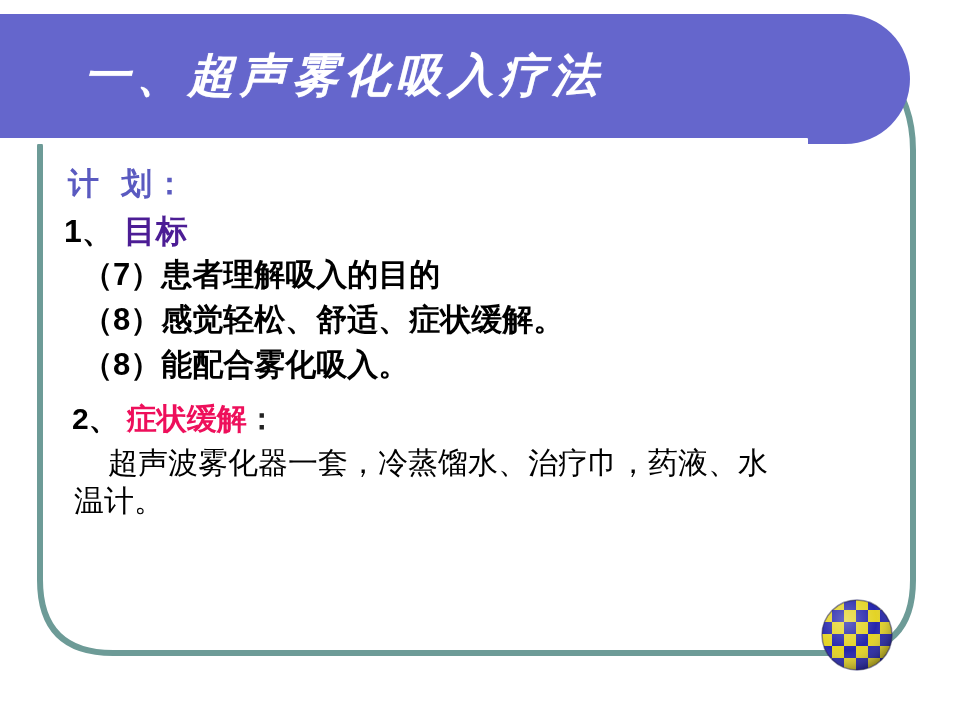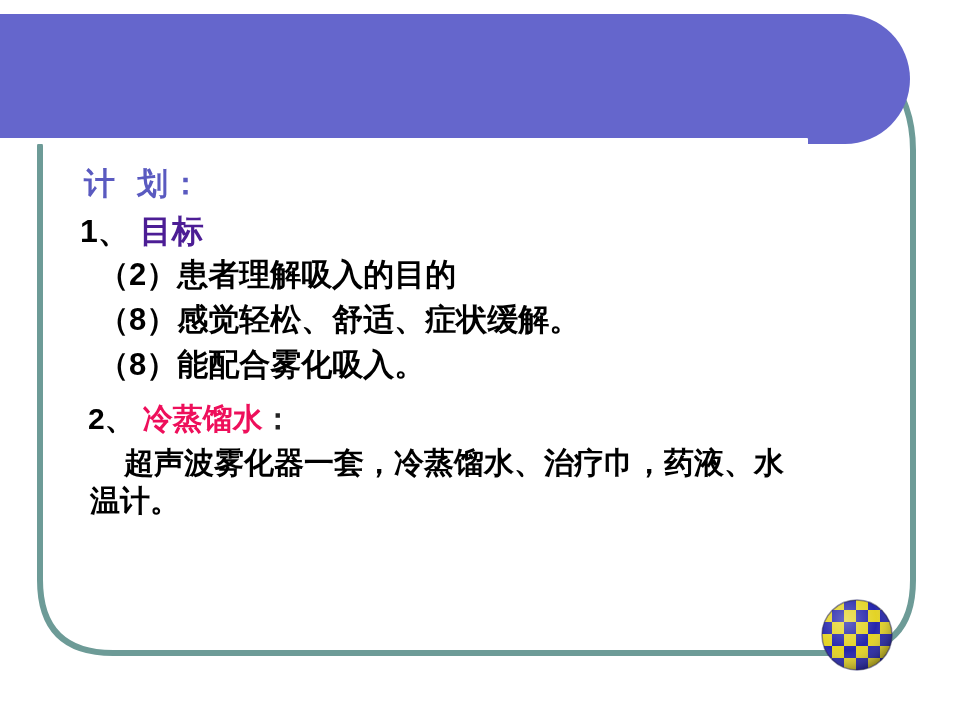--- a/index.html
+++ b/index.html
@@ -65,21 +65,20 @@
     line-height: 1;
     text-shadow: 0 0 1px rgba(255,255,255,0.6);
   }
 
   
   .body-block {
     position: absolute;
     left: 60px;
     top: 168px;
     width: 830px;
-    margin-left: 16px;
   }
 
   .line {
     white-space: nowrap;
     line-height: 1.0;
     color: #000000;
   }
 
   .l-plan {
     font-size: 31px;
@@ -109,21 +108,21 @@
     font-size: 30px;
     font-weight: 700;
     margin: 24px 0 10px 12px;
   }
   .l-h2 .num { color: #000000; }
   .l-h2 .hl  { color: #ee0f5b; margin-left: 8px; }
   .l-h2 .colon { color: #222222; }
 
   .l-para {
     font-size: 30px;
-    font-weight: 700;
+    font-weight: 400;
     margin: 0 0 0 14px;
     line-height: 1.28;
     white-space: normal;
     width: 700px;
   }
   .l-para .indent { display: inline-block; width: 34px; }
 
   
   .sphere {
     position: absolute;
@@ -141,37 +140,38 @@
   <svg class="frame-svg" viewBox="0 0 960 720">
 
     <path d="M 40 146 L 40 580 Q 40 653 113 653 L 870 653" fill="none" stroke="#6D9B97" stroke-width="6" stroke-linecap="round"></path>
 
     <path d="M 886 72 Q 913 104 913 150 L 913 580 Q 913 653 840 653" fill="none" stroke="#6D9B97" stroke-width="6" stroke-linecap="round"></path>
   </svg>
 
   <div class="title-banner">
     <div class="title-underline"></div>
   </div>
+  <div class="title-text">一、超声雾化吸入疗法</div>
 
   <div class="body-block">
 
     <div class="line l-plan">
       <span>计</span><span class="gap"></span><span>划：</span>
     </div>
 
     <div class="line l-h1">
       <span class="num">1、</span><span class="hl">目标</span>
     </div>
 
-    <div class="line l-sub">（2）患者理解吸入的目的</div>
+    <div class="line l-sub">（7）患者理解吸入的目的</div>
     <div class="line l-sub">（8）感觉轻松、舒适、症状缓解。</div>
     <div class="line l-sub">（8）能配合雾化吸入。</div>
 
     <div class="line l-h2">
-      <span class="num">2、</span><span class="hl">冷蒸馏水</span><span class="colon">：</span>
+      <span class="num">2、</span><span class="hl">症状缓解</span><span class="colon">：</span>
     </div>
 
     <div class="l-para"><span class="indent"></span><span>超声波雾化器一套，冷蒸馏水、治疗巾，药液、水温计。</span></div>
 
   </div>
 
   <svg class="sphere" viewBox="0 0 74 74">
     <defs>
       <clipPath id="ballclip">
         <circle cx="37" cy="37" r="35"></circle>

